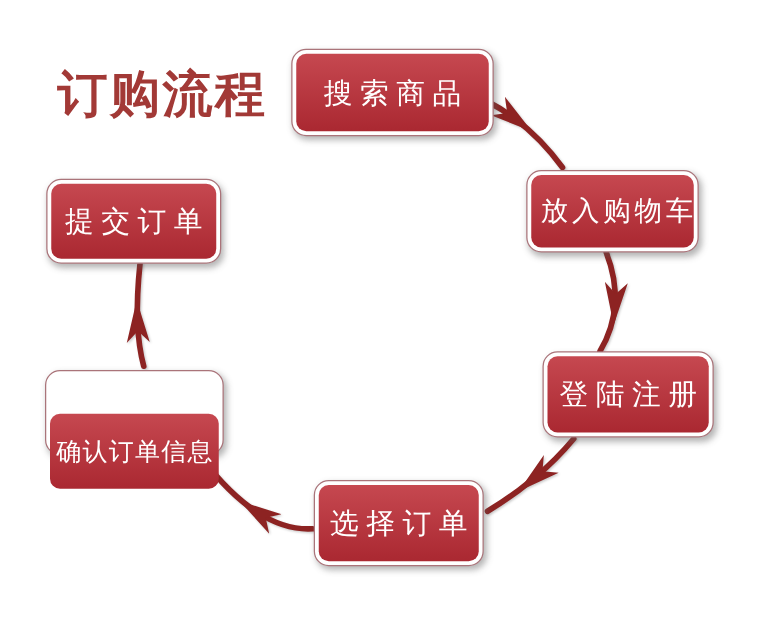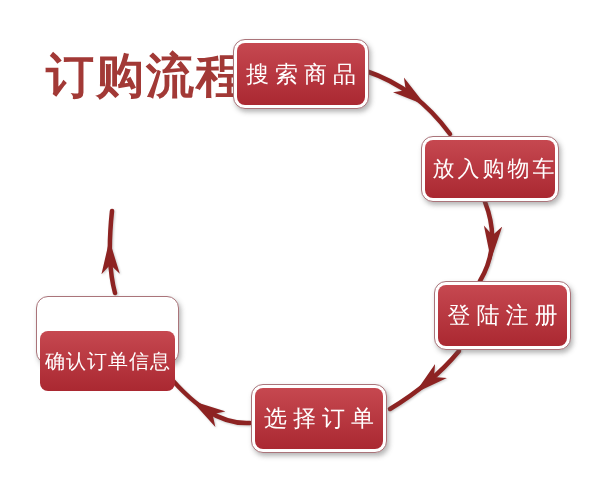--- a/index.html
+++ b/index.html
@@ -8,21 +8,21 @@
     width: 608px;
     height: 494px;
     background: var(--background, #ffffff);
     overflow: hidden;
     font-family: "Liberation Sans", sans-serif;
   }
   .title {
     position: absolute;
     left: 46px;
     top: 53px;
-    font-size: 48px;
+    font-size: 40px;
     line-height: 46px;
     font-weight: bold;
     color: var(--title-text, #a23936);
     letter-spacing: 2px;
     white-space: nowrap;
     font-family: Liberation Serif, serif;
   }
   .arrows {
     position: absolute;
     left: 0; top: 0;
@@ -52,21 +52,21 @@
     background: linear-gradient(to bottom, var(--box-gradient-top, #c64850), var(--box-gradient-bottom, #aa2831));
     color: var(--box-text, #ffffff);
     display: flex;
     align-items: center;
     justify-content: center;
     white-space: nowrap;
   }
   .t4 { font-size: 23px; letter-spacing: 6px; padding-left: 6px; }
   .t5 { font-size: 22px; letter-spacing: 3px; padding-left: 10px; }
   .t6 { font-size: 20px; letter-spacing: 1px; padding-left: 1px; margin-top: 31px; }
-  .b1 { left: 233px; top: 39px;  width: 136px; height: 70px; }
+  .b1 { left: 233px; top: 39px;  width: 162px; height: 70px; }
   .b2 { left: 421px; top: 136px; width: 138px; height: 66px; }
   .b3 { left: 434px; top: 281px; width: 137px; height: 69px; }
   .b4 { left: 251px; top: 384px; width: 136px; height: 69px; }
   .b5 { left: 36px;  top: 296px; width: 143px; height: 68px; }
   .b6 { left: 37px;  top: 143px; width: 140px; height: 68px; }
 </style>
 </head>
 <body>
 
 <div class="canvas">
@@ -94,14 +94,17 @@
   </div>
   <div class="flow-box b4">
     <div class="inner t4">选择订单</div>
   </div>
   <div class="flow-box b3">
     <div class="inner t4">登陆注册</div>
   </div>
   <div class="flow-box b5">
     <div class="inner t6">确认订单信息</div>
   </div>
+  <div class="flow-box b6">
+    <div class="inner t4">提交订单</div>
+  </div>
 
 </div>
 
 </body></html>

